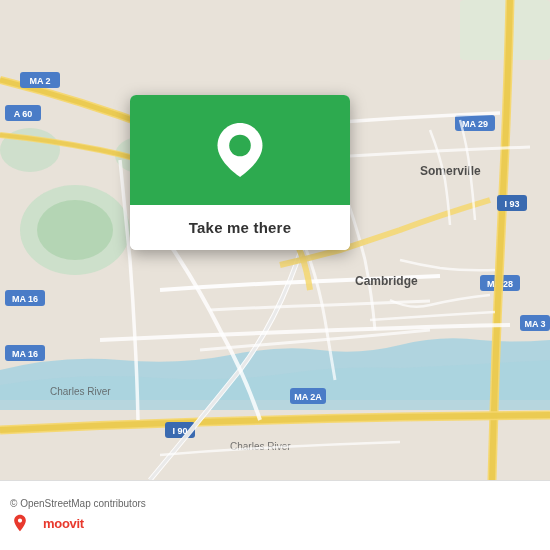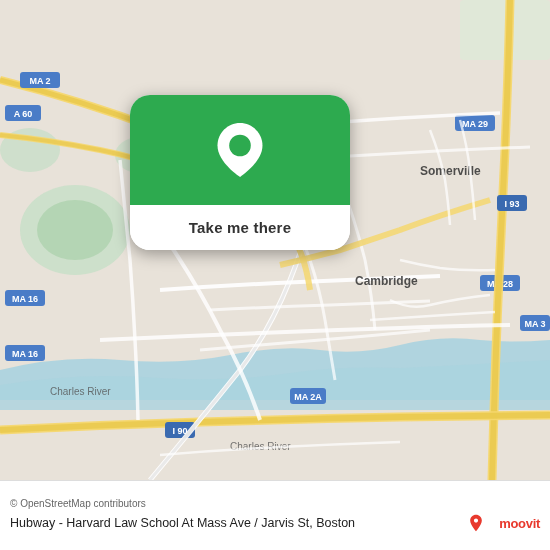--- a/index.html
+++ b/index.html
@@ -26,21 +26,21 @@
       width: 100%; height: 100%;
     }
 
     
     #location-popup {
       position: absolute;
       top: 95px;
       left: 130px;
       width: 220px;
       background: white;
-      border-radius: 20px;
+      border-radius: 6px;
       box-shadow: 0 4px 16px rgba(0,0,0,0.35);
       display: flex;
       flex-direction: column;
       align-items: flex-start;
       overflow: hidden;
       z-index: 10;
     }
 
     #popup-green-area {
       width: 100%;
@@ -237,21 +237,20 @@
         </svg>
       </div>
     </div>
     <button id="take-me-btn">Take me there</button>
   </div>
 </div>
 
 <div id="bottom-bar">
   <div id="copyright-line">© OpenStreetMap contributors</div>
   <div id="location-line">
-    <span id="location-text">Hubway - Harvard Law School At Mass Ave / Jarvis St, Boston</span>
     <div id="moovit-logo">
       <svg class="moovit-pin" viewBox="0 0 24 24">
         <path d="M12 2C8.13 2 5 5.13 5 9c0 5.25 7 13 7 13s7-7.75 7-13c0-3.87-3.13-7-7-7zm0 9.5c-1.38 0-2.5-1.12-2.5-2.5s1.12-2.5 2.5-2.5 2.5 1.12 2.5 2.5-1.12 2.5-2.5 2.5z" fill="#e8392d"></path>
       </svg>
       <span class="moovit-text">moovit</span>
     </div>
   </div>
 </div>
 
 </body></html>

